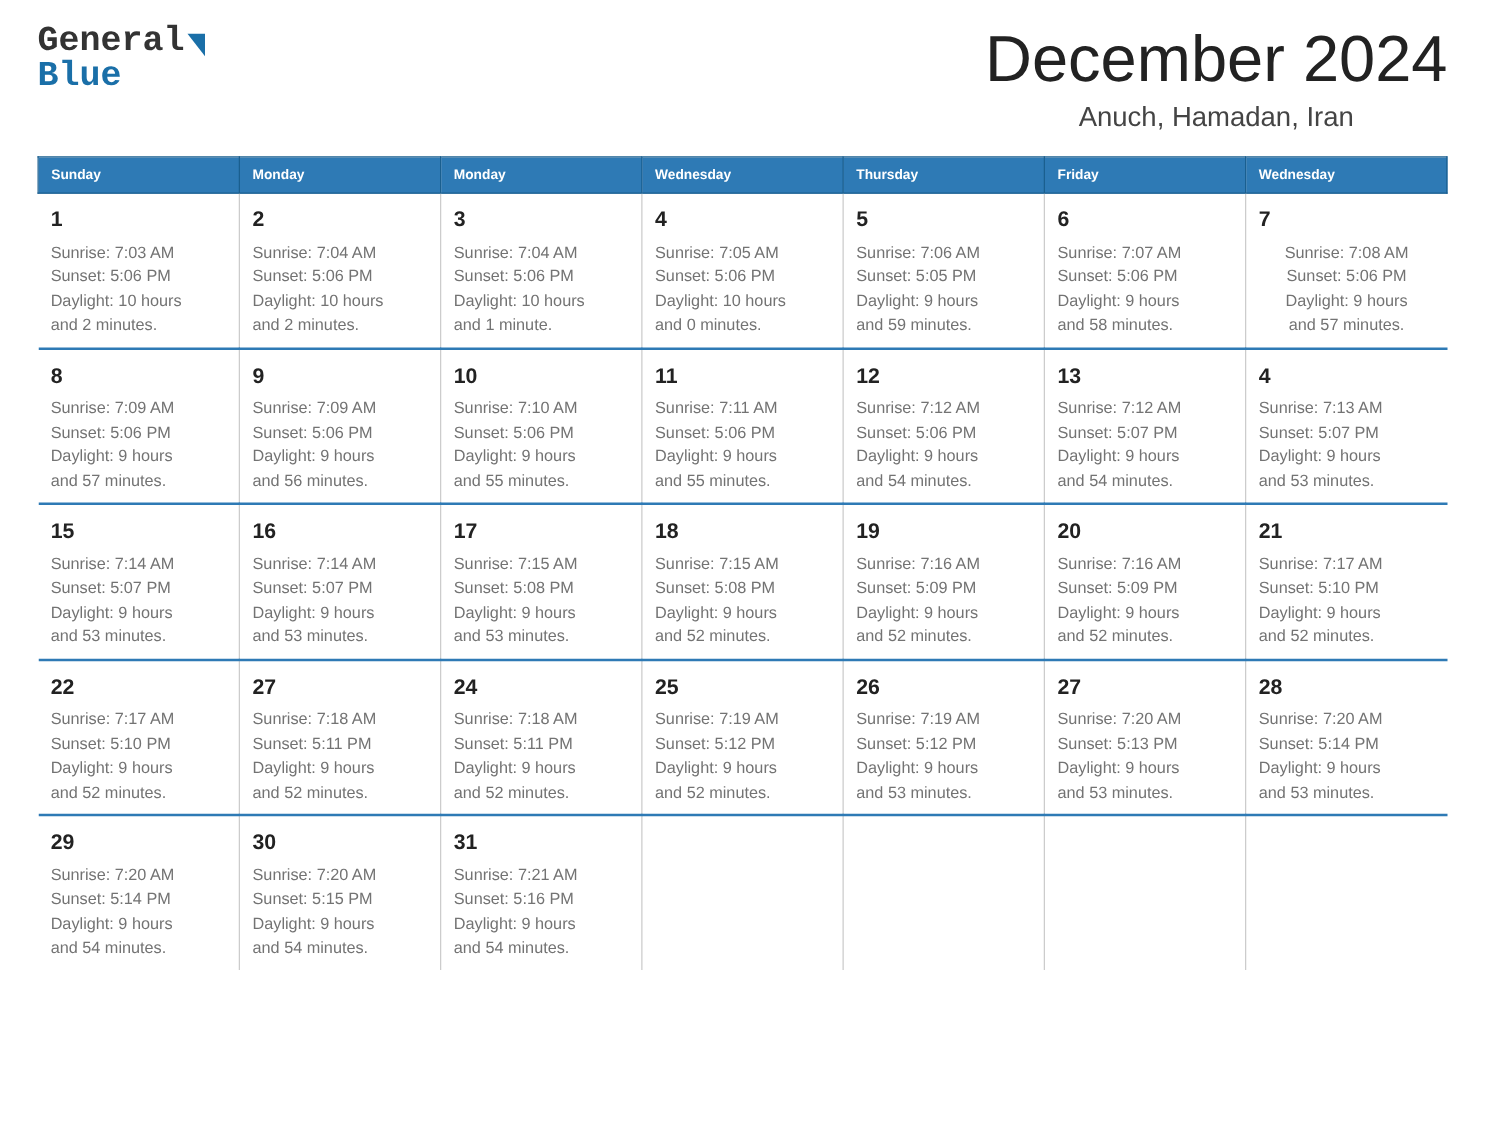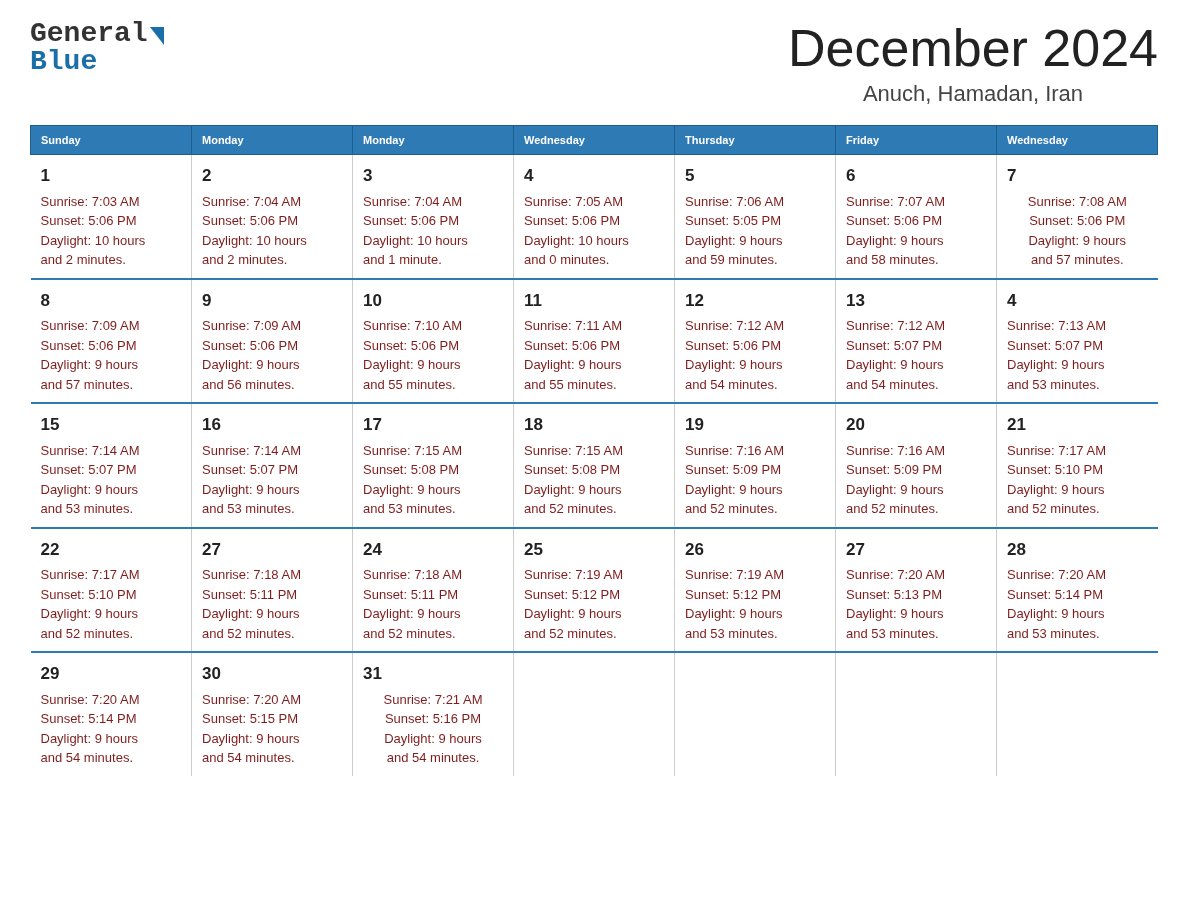--- a/index.html
+++ b/index.html
@@ -93,21 +93,21 @@
       border-right: none;
     }
     .day-num {
       font-size: 17px;
       font-weight: bold;
       color: #222;
       display: block;
       margin-bottom: 3px;
     }
     .day-info {
-      color: #7f1d1d;
+      color: #737373;
       font-size: 13px;
     }
     tbody tr:last-child {
       border-bottom: none;
     }
     tbody tr td {
       background: #fff;
     }
   </style>
 </head>
@@ -354,21 +354,21 @@
         </td>
         <td>
           <span class="day-num">30</span>
           <div class="day-info" style="white-space: pre-line;">Sunrise: 7:20 AM
 Sunset: 5:15 PM
 Daylight: 9 hours
 and 54 minutes.</div>
         </td>
         <td>
           <span class="day-num">31</span>
-          <div class="day-info" style="white-space: pre-line; text-align: center;">Sunrise: 7:21 AM
+          <div class="day-info" style="white-space: pre-line;">Sunrise: 7:21 AM
 Sunset: 5:16 PM
 Daylight: 9 hours
 and 54 minutes.</div>
         </td>
         <td></td>
         <td></td>
         <td></td>
         <td></td>
       </tr>
     </tbody>

